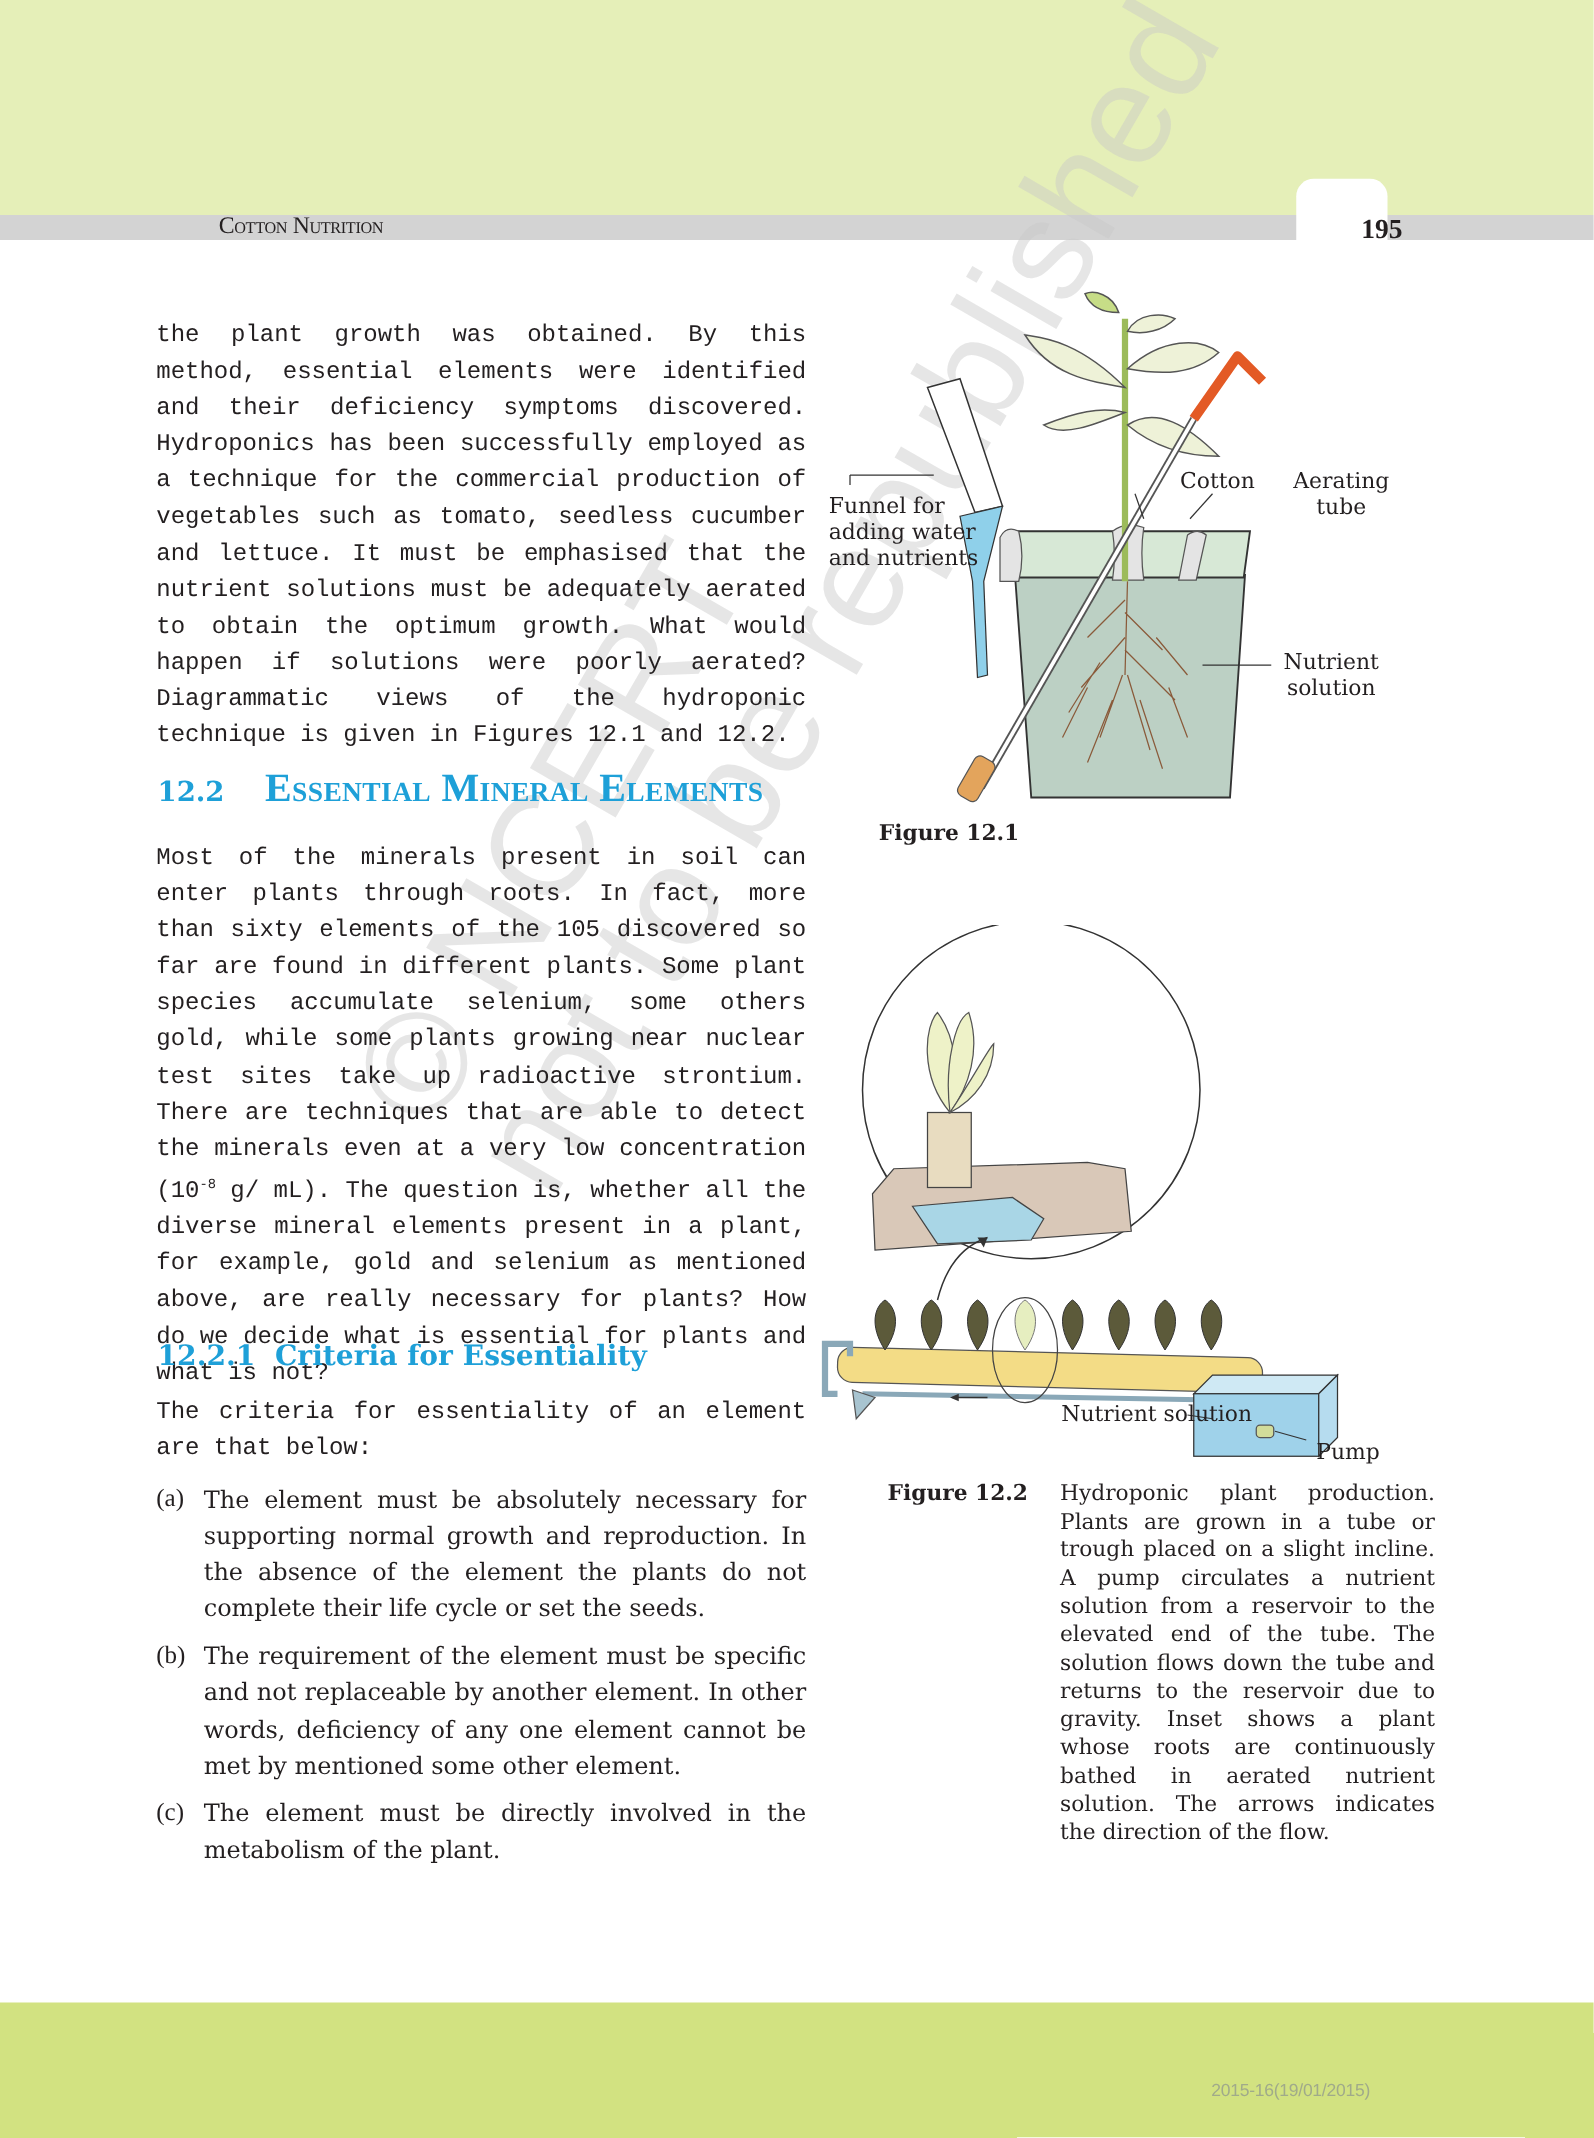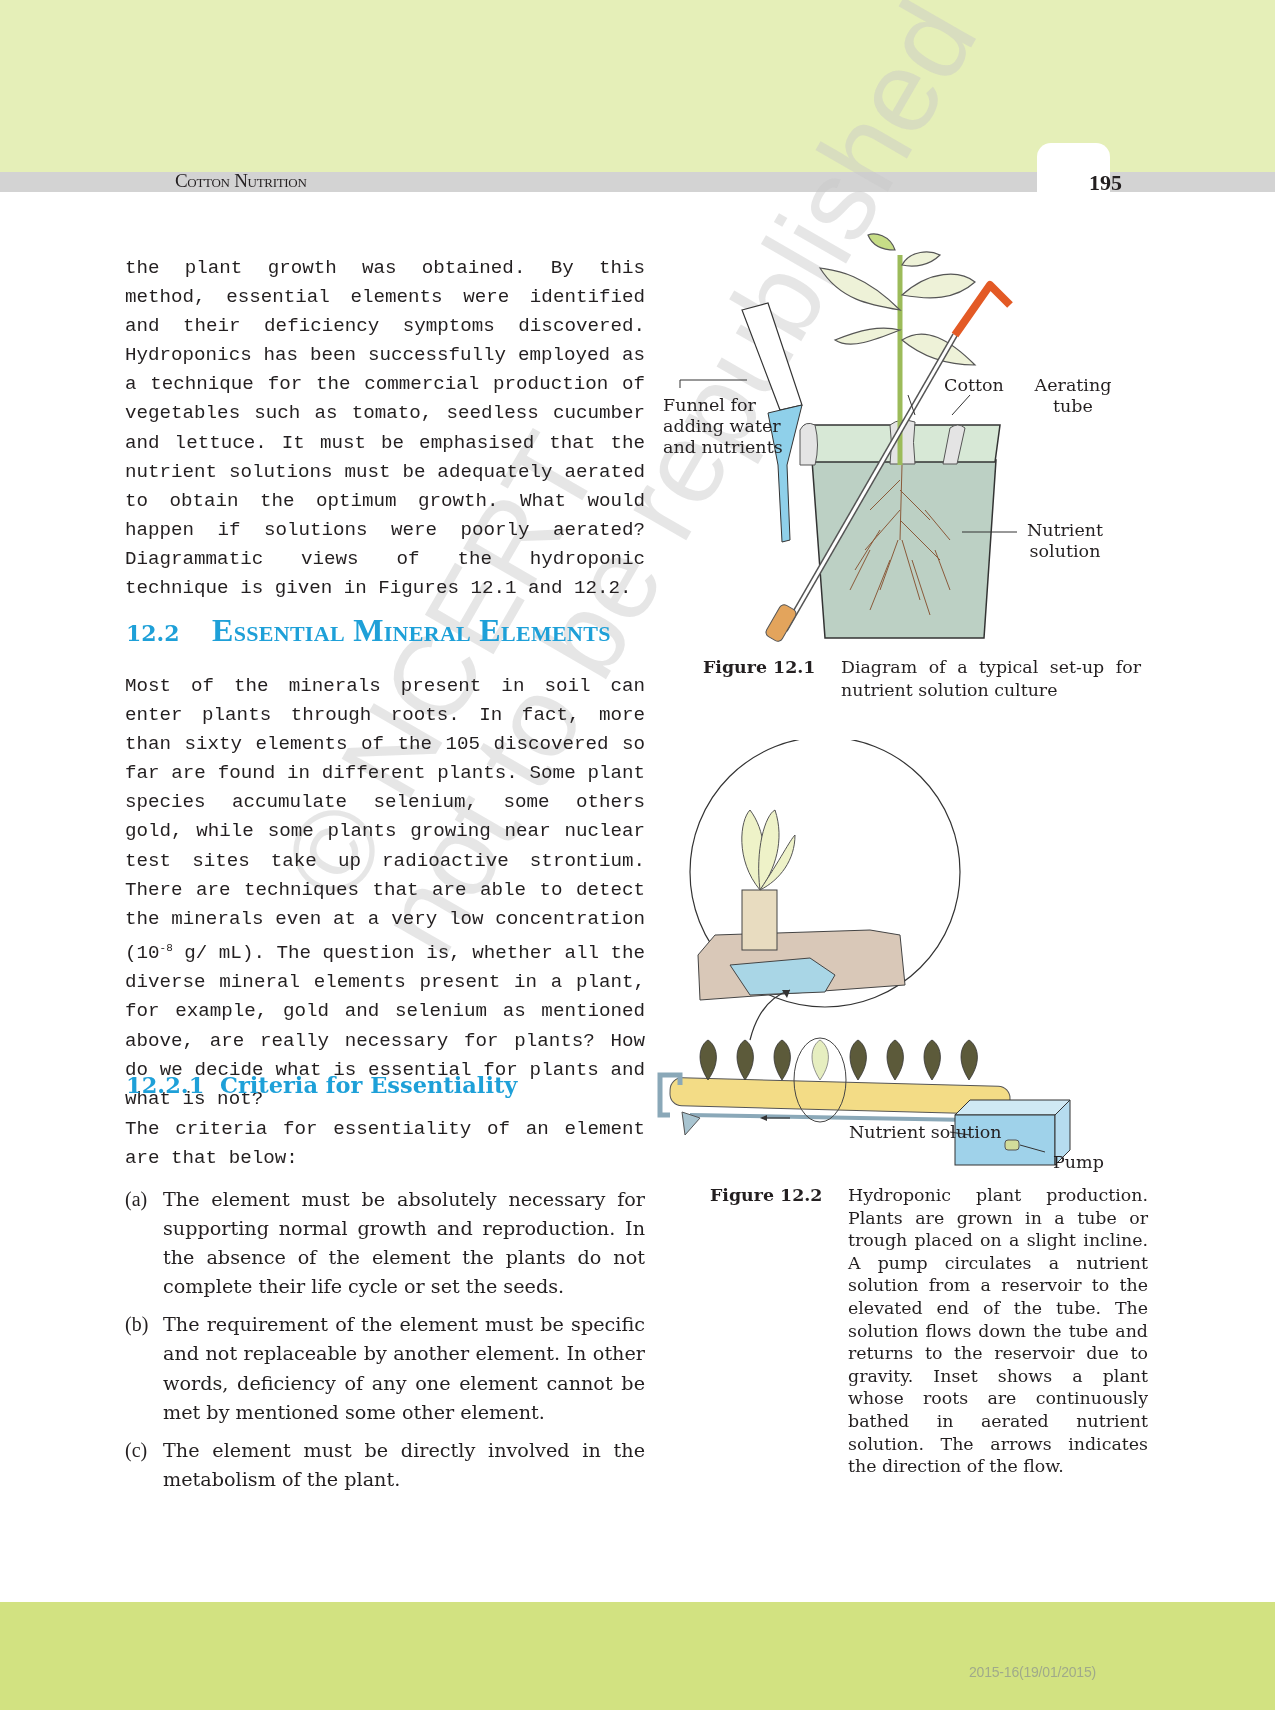--- a/index.html
+++ b/index.html
@@ -128,21 +128,20 @@
   <line x1="312" y1="322" x2="367" y2="322" stroke="#333"></line>
 </svg>
 
 <div class="diagram-label" style="left:663px; top:395px; width:140px;">Funnel for adding water and nutrients</div>
 <div class="diagram-label" style="left:912px; top:375px;margin-left:32px;">Cotton</div>
 <div class="diagram-label" style="left:1028px; top:375px; width:90px; text-align:center;">Aerating tube</div>
 <div class="diagram-label" style="left:1020px; top:520px; width:90px; text-align:center;">Nutrient solution</div>
 
 <div class="fig-caption" style="left:668px; top:656px; width:445px; height:50px;">
   <span class="fig-label">Figure 12.1</span>
-  <span class="fig-text" style="left:138px; top:0; width:300px;">Diagram of a typical set-up for nutrient solution culture</span>
 </div>
 
 <svg style="left:650px; top:740px;" width="470" height="440" viewBox="0 0 470 440">
 
   <circle cx="175" cy="132" r="135" fill="#ffffff" stroke="#333" stroke-width="1.2"></circle>
   <path d="M65,195 L220,190 L250,195 L255,245 L50,260 L48,215 Z" fill="#d9c8b8" stroke="#444" stroke-width="1"></path>
   <path d="M80,225 L160,218 L185,235 L175,252 L100,255 Z" fill="#a9d6e6" stroke="#444" stroke-width="1"></path>
   <rect x="92" y="150" width="35" height="60" fill="#e8dcc0" stroke="#444"></rect>
   <g fill="#eef2c8" stroke="#555" stroke-width="1">
     <path d="M110,150 C85,120 90,80 100,70 C115,90 118,120 110,150 Z"></path>

